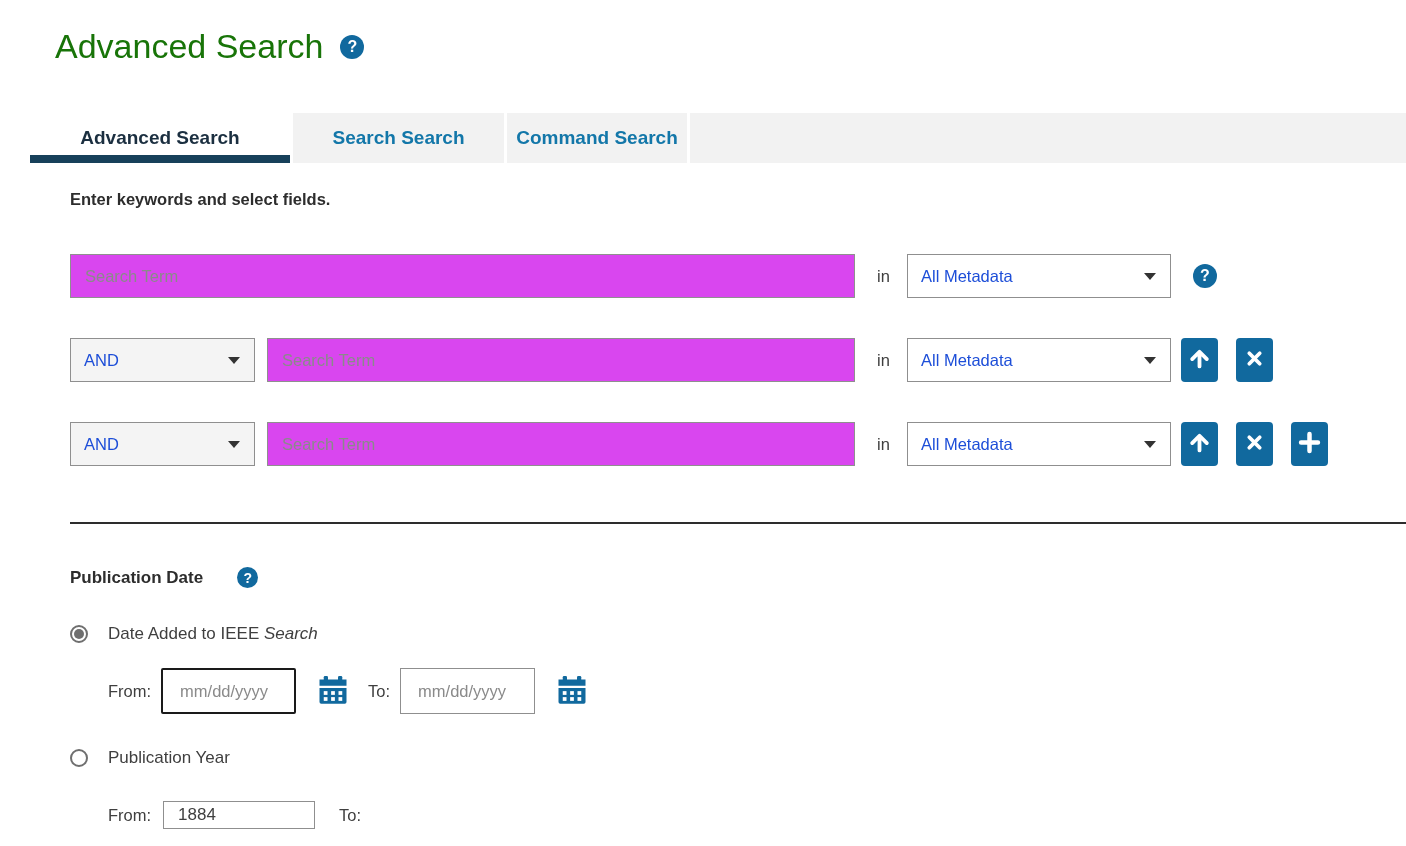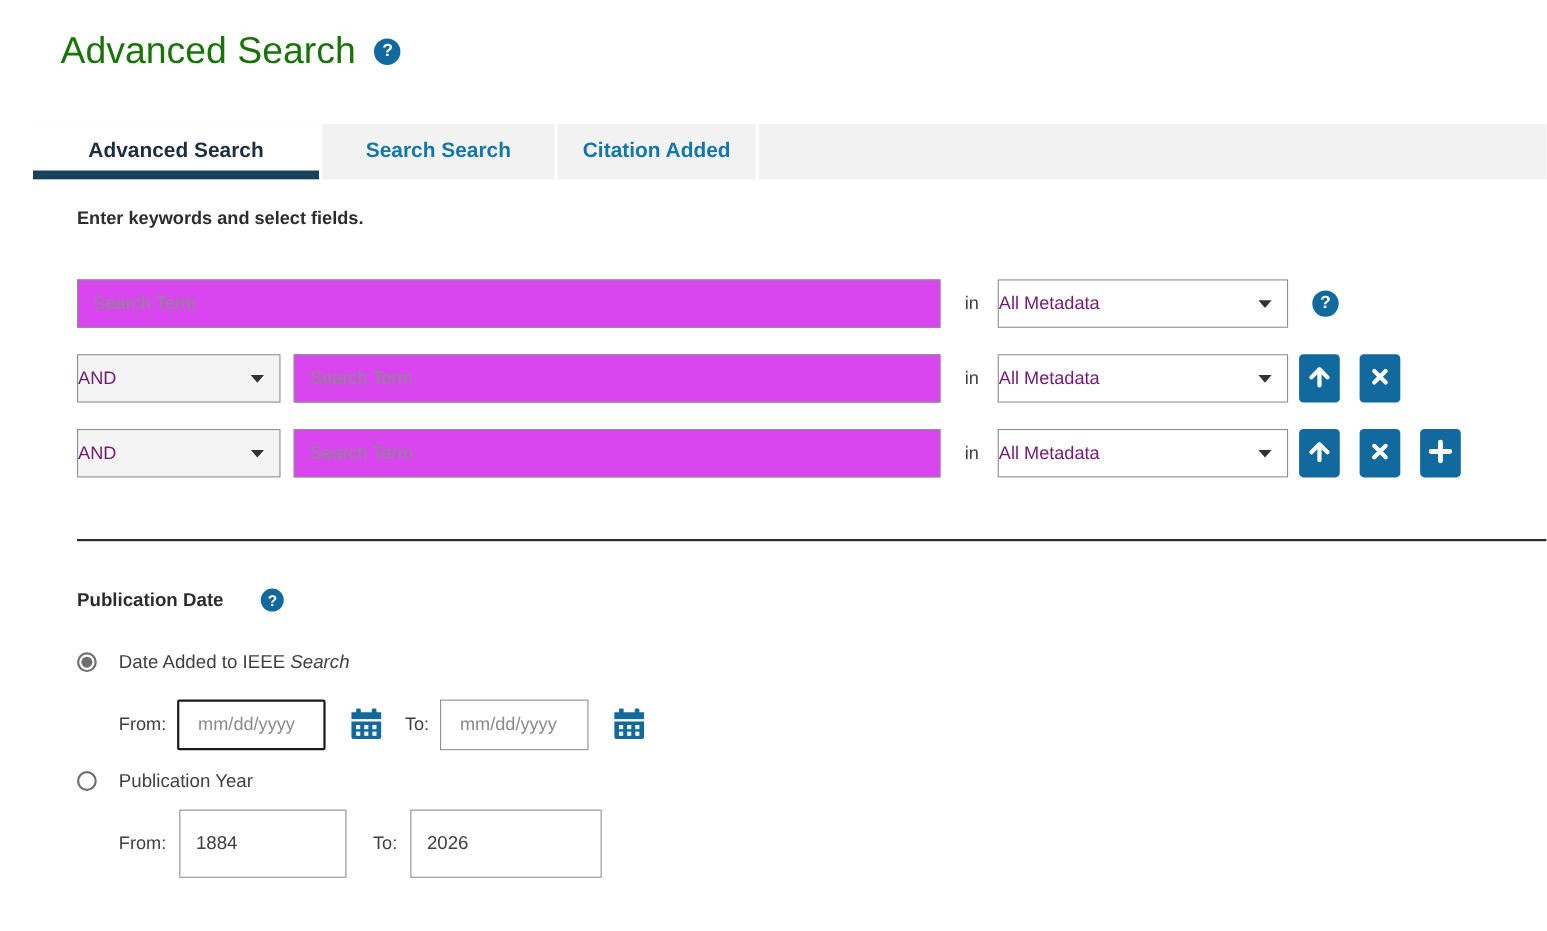--- a/index.html
+++ b/index.html
@@ -22,31 +22,31 @@
     border-right:3px solid #ffffff; }
   .tab-advanced { width:263px; background:#ffffff; color:#1b2f40; font-weight:700; }
   .tab-advanced::after { content:""; position:absolute; left:0; right:0; bottom:0; height:8px; background:#17405a; }
   .tab-command { width:214px; }
   .tab-citation { width:183px; }
   .tab-filler { flex:1; background:#f2f2f2; }
 
   
   .content { margin-left:70px; }
   .kw-heading { margin-top:27px; font-size:16.5px; font-weight:700; color:#2d2d2d; }
-  .search-row { display:flex; align-items:center; margin-top:24px; height:44px; }
+  .search-row { display:flex; align-items:center; margin-top:40px; height:44px; }
   .search-row.first { margin-top:45px; }
   .term-input { height:44px; border:1px solid #8f8f8f; border-radius:0; padding:0 14px;
     font-size:16.5px; color:#3f3f3f; font-family:inherit; background:#d946ef; }
   .term-input::placeholder { color:#8a8a8a; opacity:1; }
   .term-wide { width:785px; }
   .term-mid { width:588px; margin-left:12px; }
   .in-label { margin-left:20px; width:17px; font-size:16.5px; color:#3f3f3f;text-align:center; }
   .sel { position:relative; display:flex; align-items:center; height:44px;
-    border:1px solid #8f8f8f; background:#fff; font-size:16.5px;
-    color:#701a75; cursor:pointer; }
+    border:1px solid #8f8f8f; background:#fff; padding-left:13px; font-size:16.5px;
+    color:#1d4ed8; cursor:pointer; }
   .sel .caret { position:absolute; right:14px; top:50%; margin-top:-3px; width:0; height:0;
     border-left:6px solid transparent; border-right:6px solid transparent; border-top:7px solid #333; }
   .sel-field { width:264px; margin-left:15px; }
   .sel-operator { width:185px; background:#f4f4f4; }
   .row-help { margin-left:22px; }
   .icon-btn { width:37px; height:44px; border:none; border-radius:4px; background:#11699e;
     display:flex; align-items:center; justify-content:center; cursor:pointer; padding:0; }
   .btn-1 { margin-left:10px; } .btn-n { margin-left:18px; }
 
   
@@ -64,39 +64,39 @@
   .range-row { display:flex; align-items:center; margin-left:38px; height:46px; }
   .range-label { font-size:16.5px; color:#3f3f3f; }
   .date-input { width:135px; height:46px; border:1px solid #8f8f8f; padding:0 10px 0 17px;
     font-size:16.5px; color:#3f3f3f; font-family:inherit; margin-left:10px; }
   .date-input::placeholder { color:#8a8a8a; opacity:1; }
   .date-input.focused { border:2px solid #1a1a1a; border-radius:2px; }
   .cal-btn { background:none; border:none; padding:0; margin-left:22px; cursor:pointer;
     display:flex; align-items:center; }
   .to-label { margin-left:20px; }
   .year-row { margin-top:27px; }
-  .year-input { width:152px; height:62px; border:1px solid #8f8f8f; padding:0 14px;
+  .year-input { width:152px; height:28px; border:1px solid #8f8f8f; padding:0 14px;
     font-size:17px; color:#3f3f3f; font-family:inherit; margin-left:12px; }
   .year-input.to { width:174px; }
   .year-to-label { margin-left:24px; }
 </style>
 </head>
 <body>
 
 <div>
 
   <div class="title-row">
     <h1 class="page-title">Advanced Search</h1>
     <span class="help-circle help-lg">?</span>
   </div>
 
   <div class="tabbar">
     <div class="tab tab-advanced">Advanced Search</div>
     <div class="tab tab-command">Search Search</div>
-    <div class="tab tab-citation">Citation Added</div>
+    <div class="tab tab-citation">Command Search</div>
     <div class="tab-filler"></div>
   </div>
 
   <div class="content">
 
     <div class="kw-heading">Enter keywords and select fields.</div>
 
     <div class="search-row first">
       <input class="term-input term-wide" type="text" placeholder="Search Term" style="">
       <span class="in-label">in</span>
@@ -216,26 +216,25 @@
                 <rect x="16.4" y="12.9" width="3" height="3"></rect>
               <rect x="4.6" y="17.7" width="3" height="3"></rect>
                 <rect x="10.5" y="17.7" width="3" height="3"></rect>
                 <rect x="16.4" y="17.7" width="3" height="3"></rect>
             </g>
           </svg>
         </span>
       </button>
     </div>
 
-    <div class="radio-row" style="margin-top:18px;text-align:center;">
+    <div class="radio-row" style="margin-top:34px;text-align:center;">
       <span class="radio"></span>
       <span class="radio-label">Publication Year</span>
     </div>
 
     <div class="range-row year-row">
       <span class="range-label">From:</span>
       <input class="year-input" type="text" value="1884" style="">
       <span class="range-label year-to-label">To:</span>
-      <input class="year-input to" type="text" value="2026" style="">
     </div>
 
   </div>
 </div>
 
 </body></html>

